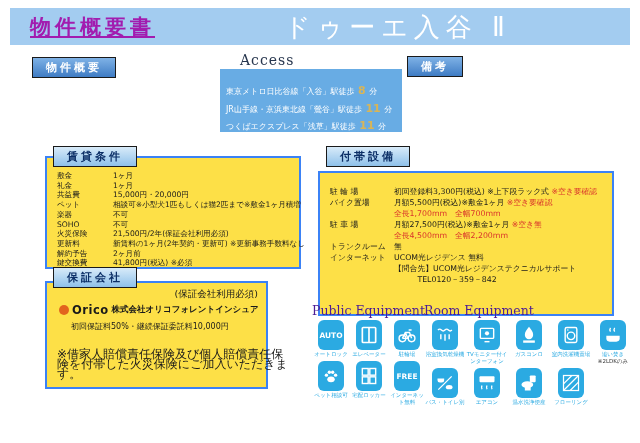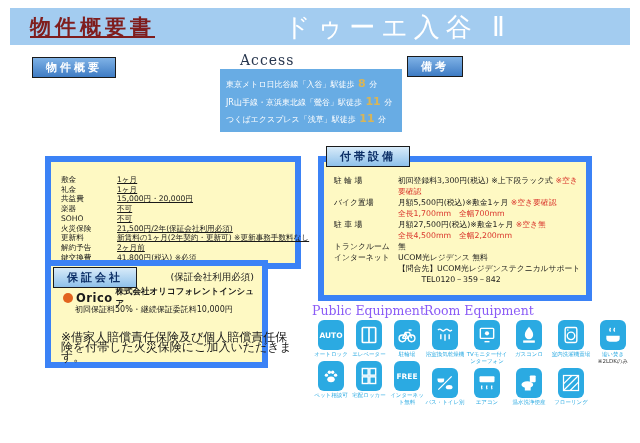--- a/index.html
+++ b/index.html
@@ -1,61 +1,61 @@
 <!DOCTYPE html>
 <html><head>
 <meta charset="utf-8">
 <style>
   html,body{margin:0;padding:0;background:#e8e8e8;}
   .page{position:relative;width:640px;height:443px;background:#ffffff;overflow:hidden;
         font-family:"DejaVu Sans","Liberation Sans",sans-serif;color:#1a1a1a;margin:0 auto;}
   
   .banner{position:absolute;left:10px;top:8px;width:620px;height:37px;background:#A3CCF0;}
-  .doc-title{position:absolute;left:20px;top:5px;font-size:21px;font-weight:bold;color:#7f1d1d;
+  .doc-title{position:absolute;left:20px;top:5px;font-size:21px;font-weight:bold;color:#a21caf;
              text-decoration:underline;letter-spacing:4px;}
   .prop-title{position:absolute;left:238px;top:2px;font-size:26px;color:#fff;letter-spacing:6px;margin-left:36px;}
   
   .tab{position:absolute;z-index:3;padding:2px 13px;font-size:11px;font-weight:bold;letter-spacing:3px;
        color:#0B2E66;background:linear-gradient(180deg,#D8EBF9,#8FC1EA);border:1.5px solid #1a1a1a;white-space:nowrap;}
   .tab-dark{background:linear-gradient(180deg,#7FB2E6,#3F7CC4);color:#fff;}
   
   .overview-list{position:absolute;left:32px;top:83px;font-size:9px;line-height:11.6px;}
   
   .access-label{position:absolute;left:240px;top:52px;font-family:"DejaVu Serif","Liberation Serif",serif;
                 font-size:14px;color:#27364E;letter-spacing:1px;}
   .access-box{position:absolute;left:220px;top:69px;width:182px;height:63px;background:#68ACE4;color:#fff;
-              padding:7px 6px;box-sizing:border-box;}
+              padding:14px 6px;box-sizing:border-box;}
   .acc-line{font-size:8px;line-height:16.5px;white-space:nowrap;}
   .acc-line .min{color:#D8B558;font-weight:bold;font-size:11px;padding:0 1px;}
   
   .remarks-list{position:absolute;left:407px;top:80px;width:227px;font-size:8px;line-height:10px;}
   .rem-item{margin-bottom:7px;}
   
-  .boxed{position:absolute;background:#fef9c3;border:6px solid #3b82f6;box-sizing:border-box;}
+  .boxed{position:absolute;background:#fde047;border:2px solid #3b82f6;box-sizing:border-box;}
   .rental-box{left:45px;top:156px;width:256px;height:113px;}
   .rental-box .rows{position:absolute;left:10px;top:13px;right:3px;}
   .rrow{display:flex;font-size:7.6px;line-height:9.7px;}
   .rlabel{width:56px;flex:none;}
-  .rval{flex:1;white-space:nowrap;text-decoration:underline;}
-  .fac-box{left:318px;top:156px;width:274px;height:145px;}
+  .rval{flex:1;white-space:nowrap;}
+  .fac-box{left:318px;top:171px;width:296px;height:145px;}
   .fac-box .rows{position:absolute;left:10px;top:13px;right:2px;}
   .frow{display:flex;font-size:7.8px;line-height:11px;}
   .flabel{width:64px;flex:none;}
   .fval{flex:1;white-space:pre-line;}
   .red{color:#D9342B;}
-  .guar-box{left:45px;top:260px;width:223px;height:108px;}
+  .guar-box{left:45px;top:281px;width:223px;height:108px;}
   .guar-req{position:absolute;right:8px;top:5px;font-size:9.5px;}
   .orico-line{position:absolute;left:12px;top:20px;display:flex;align-items:center;gap:3px;}
   .orico-dot{width:10px;height:10px;border-radius:50%;background:#E2641E;flex:none;}
   .orico-brand{font-size:11.5px;font-weight:bold;letter-spacing:.5px;}
   .orico-name{font-size:8.5px;font-weight:bold;}
   .guar-fee{position:absolute;left:24px;top:38px;font-size:8px;}
   .guar-note{position:absolute;left:10px;top:66px;width:234px;font-size:12px;line-height:10px;}
   
-  .equip-title{position:absolute;font-family:"DejaVu Serif","Liberation Serif",serif;font-size:12.5px;color:#8b5cf6;}
+  .equip-title{position:absolute;font-family:"DejaVu Serif","Liberation Serif",serif;font-size:12.5px;color:#4c1d95;}
   .equip-grid{position:absolute;display:grid;row-gap:3px;}
   .public-grid{left:312px;top:320px;grid-template-columns:repeat(3,38px);}
   .room-grid{left:424px;top:320px;grid-template-columns:repeat(5,42px);}
   .equip-cell{display:flex;flex-direction:column;align-items:center;}
   .tile{width:26px;height:30px;background:#2BAAE2;border-radius:6px;display:flex;align-items:center;
         justify-content:center;color:#fff;font-weight:bold;font-size:7.5px;flex:none;}
   .tile svg{width:20px;height:20px;display:block;}
   .equip-label{font-size:5.5px;line-height:6.5px;color:#2BAAE2;text-align:center;margin-top:1px;min-height:7px;}
   .equip-note{font-size:5.5px;line-height:6.5px;color:#333;text-align:center;}
   
@@ -105,20 +105,24 @@
         </div>
         <div class="rrow">
           <span class="rlabel">礼金</span>
           <span class="rval">1ヶ月</span>
         </div>
         <div class="rrow">
           <span class="rlabel">共益費</span>
           <span class="rval">15,000円・20,000円</span>
         </div>
         <div class="rrow">
+          <span class="rlabel">ペット</span>
+          <span class="rval">相談可※小型犬1匹もしくは猫2匹まで※敷金1ヶ月積増</span>
+        </div>
+        <div class="rrow">
           <span class="rlabel">楽器</span>
           <span class="rval">不可</span>
         </div>
         <div class="rrow">
           <span class="rlabel">SOHO</span>
           <span class="rval">不可</span>
         </div>
         <div class="rrow">
           <span class="rlabel">火災保険</span>
           <span class="rval">21,500円/2年(保証会社利用必須)</span>
@@ -174,20 +178,21 @@
       <span class="orico-dot"></span>
       <span class="orico-brand">Orico</span>
       <span class="orico-name">株式会社オリコフォレントインシュア</span>
     </div>
     <div class="guar-fee">初回保証料50%・継続保証委託料10,000円</div>
     <div class="guar-note">※借家人賠償責任保険及び個人賠償責任保険を付帯した火災保険にご加入いただきます。</div>
   </div>
 
   <div class="tab tab-dark" style="left:32px;top:57px;">物件概要</div>
   <div class="tab tab-dark" style="left:407px;top:56px;">備考</div>
+  <div class="tab" style="left:53px;top:146px;">賃貸条件</div>
   <div class="tab" style="left:326px;top:146px;">付帯設備</div>
   <div class="tab" style="left:53px;top:267px;">保証会社</div>
 
   <div class="equip-title" style="left:312px;top:303px;">Public Equipment</div>
   <div class="equip-grid public-grid">
 
   <div class="equip-cell">
         <div class="tile">AUTO</div>
         <div class="equip-label">オートロック</div>
         <div class="equip-note"></div>

